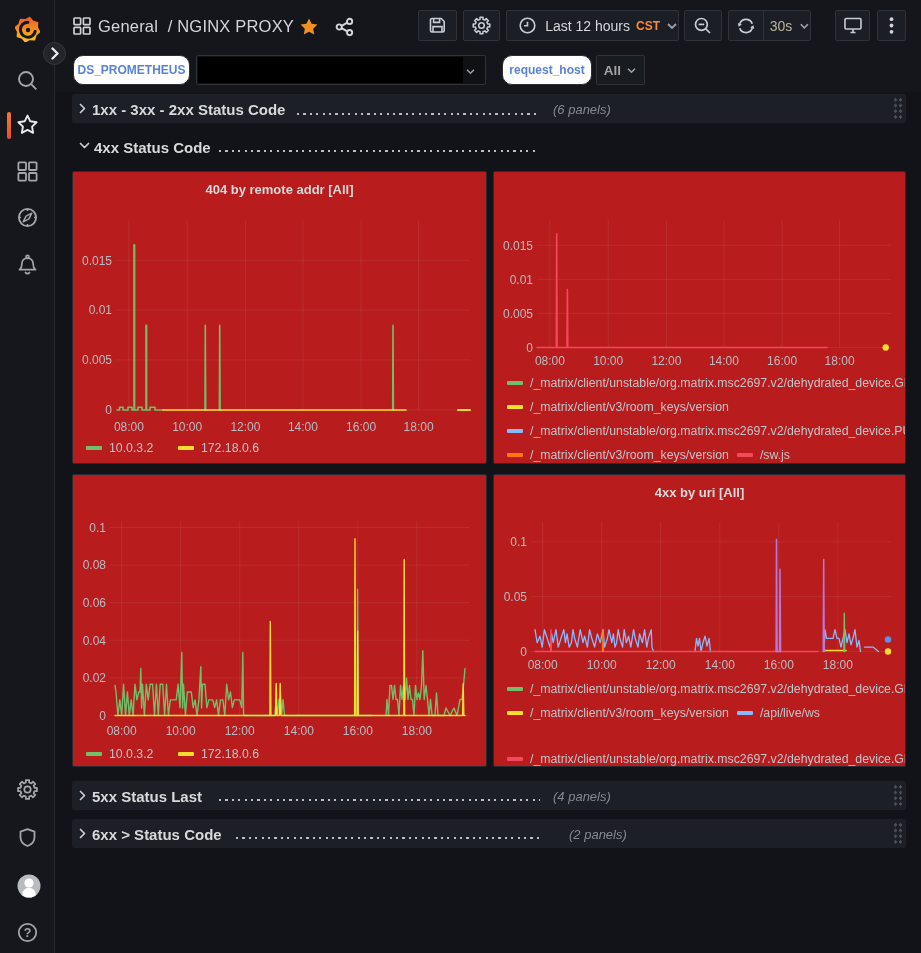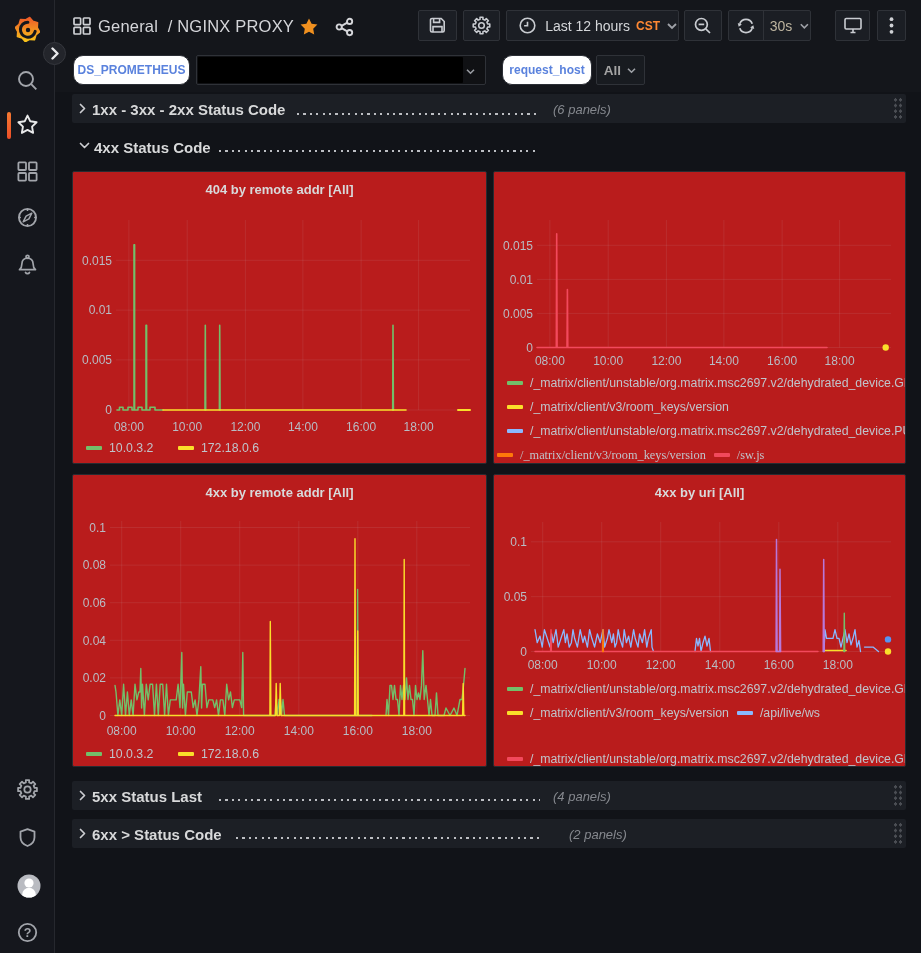--- a/index.html
+++ b/index.html
@@ -272,25 +272,24 @@
       <text x="172.4" y="193.2" text-anchor="middle" font-size="12" fill="#b8bcc4">12:00</text>
       <text x="229.9" y="193.2" text-anchor="middle" font-size="12" fill="#b8bcc4">14:00</text>
       <text x="288.1" y="193.2" text-anchor="middle" font-size="12" fill="#b8bcc4">16:00</text>
       <text x="345.6" y="193.2" text-anchor="middle" font-size="12" fill="#b8bcc4">18:00</text>
       <polyline points="43.0,175.5 62.3,175.5 62.7,61.7 63.1,175.5 73.0,175.5 73.4,117.6 73.8,175.5 333.0,175.5" fill="none" stroke="#F2495C" stroke-width="1.6" stroke-linejoin="round" stroke-linecap="round"></polyline>
       <circle cx="391.7" cy="175.5" r="3.2" fill="#FADE2A"></circle>
     </svg>
   <div class="leg" style="left:13px;top:204px;width:398px;"><span class="sw" style="background:#73BF69"></span>/_matrix/client/unstable/org.matrix.msc2697.v2/dehydrated_device.GET</div>
   <div class="leg" style="left:13px;top:228px;width:398px;"><span class="sw" style="background:#FADE2A"></span>/_matrix/client/v3/room_keys/version</div>
   <div class="leg" style="left:13px;top:252px;width:398px;"><span class="sw" style="background:#8AB8FF"></span>/_matrix/client/unstable/org.matrix.msc2697.v2/dehydrated_device.PUT</div>
-  <div class="leg" style="left:3px;top:276px;width:398px;font-family:Liberation Serif, serif;"><span class="sw" style="background:#FF780A"></span>/_matrix/client/v3/room_keys/version<span class="sw" style="background:#F2495C;margin-left:8px;"></span>/sw.js</div>
+  <div class="leg" style="left:13px;top:276px;width:398px;"><span class="sw" style="background:#FF780A"></span>/_matrix/client/v3/room_keys/version<span class="sw" style="background:#F2495C;margin-left:8px;"></span>/sw.js</div>
 </div>
 
 <div class="panel" style="left:72px;top:474px;width:415px;height:293px;">
-  <div class="ptitle" style="top:10px;">4xx by remote addr [All]</div>
   <svg class="abs" style="left:0;top:0" width="413" height="291" viewBox="0 0 413 291" font-family="Liberation Sans">
       <line x1="48.7" y1="46" x2="48.7" y2="240.5" stroke="rgba(204,204,220,0.10)" stroke-width="1"></line>
       <line x1="107.7" y1="46" x2="107.7" y2="240.5" stroke="rgba(204,204,220,0.10)" stroke-width="1"></line>
       <line x1="166.7" y1="46" x2="166.7" y2="240.5" stroke="rgba(204,204,220,0.10)" stroke-width="1"></line>
       <line x1="225.8" y1="46" x2="225.8" y2="240.5" stroke="rgba(204,204,220,0.10)" stroke-width="1"></line>
       <line x1="284.8" y1="46" x2="284.8" y2="240.5" stroke="rgba(204,204,220,0.10)" stroke-width="1"></line>
       <line x1="343.8" y1="46" x2="343.8" y2="240.5" stroke="rgba(204,204,220,0.10)" stroke-width="1"></line>
       <line x1="37" y1="202.9" x2="397" y2="202.9" stroke="rgba(204,204,220,0.10)" stroke-width="1"></line>
       <line x1="37" y1="165.3" x2="397" y2="165.3" stroke="rgba(204,204,220,0.10)" stroke-width="1"></line>
       <line x1="37" y1="127.7" x2="397" y2="127.7" stroke="rgba(204,204,220,0.10)" stroke-width="1"></line>

